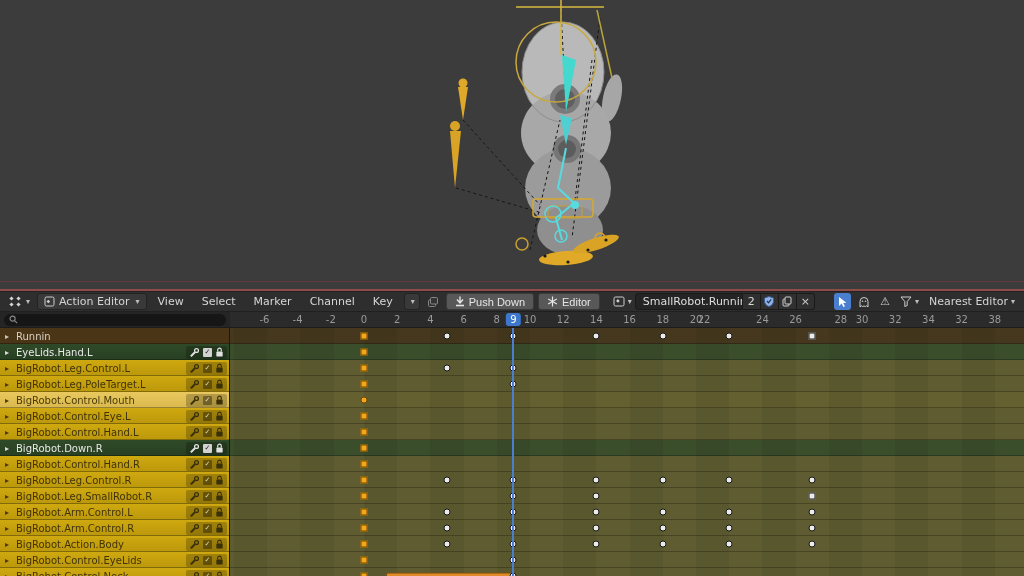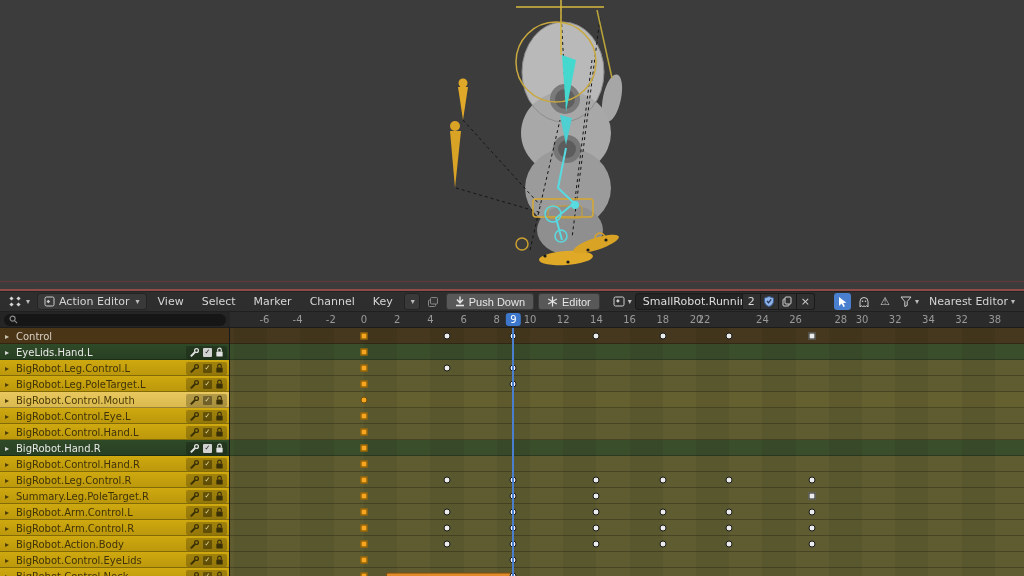--- a/index.html
+++ b/index.html
@@ -292,21 +292,21 @@
       <span class="tick" style="left: 665.2px;">32</span>
       <span class="tick" style="left: 698.4px;">34</span>
       <span class="tick" style="left: 731.6px;">32</span>
       <span class="tick" style="left: 764.8px;">38</span>
       <div class="cf-badge" style="left: 283.4px;">9</div>
     </div>
 
   <div class="channel-list" id="channel-list">
       <div class="ch-row ch-summary">
         <span class="tri">▸</span>
-        <span class="ch-name">Control</span>
+        <span class="ch-name">Runnin</span>
       </div>
       <div class="ch-row ch-green">
         <span class="tri">▸</span>
         <span class="ch-name">EyeLids.Hand.L</span>
         <span class="strip">
           <svg class="wrench" width="11" height="11" viewBox="0 0 12 12">
             <circle cx="8.2" cy="3.8" r="2.1" fill="none" stroke="currentColor" stroke-width="1.4"></circle>
             <path d="M2,10.2 L6.4,5.8" stroke="currentColor" stroke-width="2.2" fill="none"></path>
           </svg>
           <span class="cbx">✓</span>
@@ -386,21 +386,21 @@
           </svg>
           <span class="cbx">✓</span>
           <svg width="9" height="11" viewBox="0 0 10 12">
             <rect x="1.5" y="5" width="7" height="5.5" rx="1" fill="currentColor"></rect>
             <path d="M3,5 V3.2 a2,2 0 0 1 4,0 V5" fill="none" stroke="currentColor" stroke-width="1.3"></path>
           </svg>
         </span>
       </div>
       <div class="ch-row ch-green">
         <span class="tri">▸</span>
-        <span class="ch-name">BigRobot.Hand.R</span>
+        <span class="ch-name">BigRobot.Down.R</span>
         <span class="strip">
           <svg class="wrench" width="11" height="11" viewBox="0 0 12 12">
             <circle cx="8.2" cy="3.8" r="2.1" fill="none" stroke="currentColor" stroke-width="1.4"></circle>
             <path d="M2,10.2 L6.4,5.8" stroke="currentColor" stroke-width="2.2" fill="none"></path>
           </svg>
           <span class="cbx">✓</span>
           <svg width="9" height="11" viewBox="0 0 10 12">
             <rect x="1.5" y="5" width="7" height="5.5" rx="1" fill="currentColor"></rect>
             <path d="M3,5 V3.2 a2,2 0 0 1 4,0 V5" fill="none" stroke="currentColor" stroke-width="1.3"></path>
           </svg>
@@ -431,21 +431,21 @@
           </svg>
           <span class="cbx">✓</span>
           <svg width="9" height="11" viewBox="0 0 10 12">
             <rect x="1.5" y="5" width="7" height="5.5" rx="1" fill="currentColor"></rect>
             <path d="M3,5 V3.2 a2,2 0 0 1 4,0 V5" fill="none" stroke="currentColor" stroke-width="1.3"></path>
           </svg>
         </span>
       </div>
       <div class="ch-row ch-yellow">
         <span class="tri">▸</span>
-        <span class="ch-name">Summary.Leg.PoleTarget.R</span>
+        <span class="ch-name">BigRobot.Leg.SmallRobot.R</span>
         <span class="strip">
           <svg class="wrench" width="11" height="11" viewBox="0 0 12 12">
             <circle cx="8.2" cy="3.8" r="2.1" fill="none" stroke="currentColor" stroke-width="1.4"></circle>
             <path d="M2,10.2 L6.4,5.8" stroke="currentColor" stroke-width="2.2" fill="none"></path>
           </svg>
           <span class="cbx">✓</span>
           <svg width="9" height="11" viewBox="0 0 10 12">
             <rect x="1.5" y="5" width="7" height="5.5" rx="1" fill="currentColor"></rect>
             <path d="M3,5 V3.2 a2,2 0 0 1 4,0 V5" fill="none" stroke="currentColor" stroke-width="1.3"></path>
           </svg>

